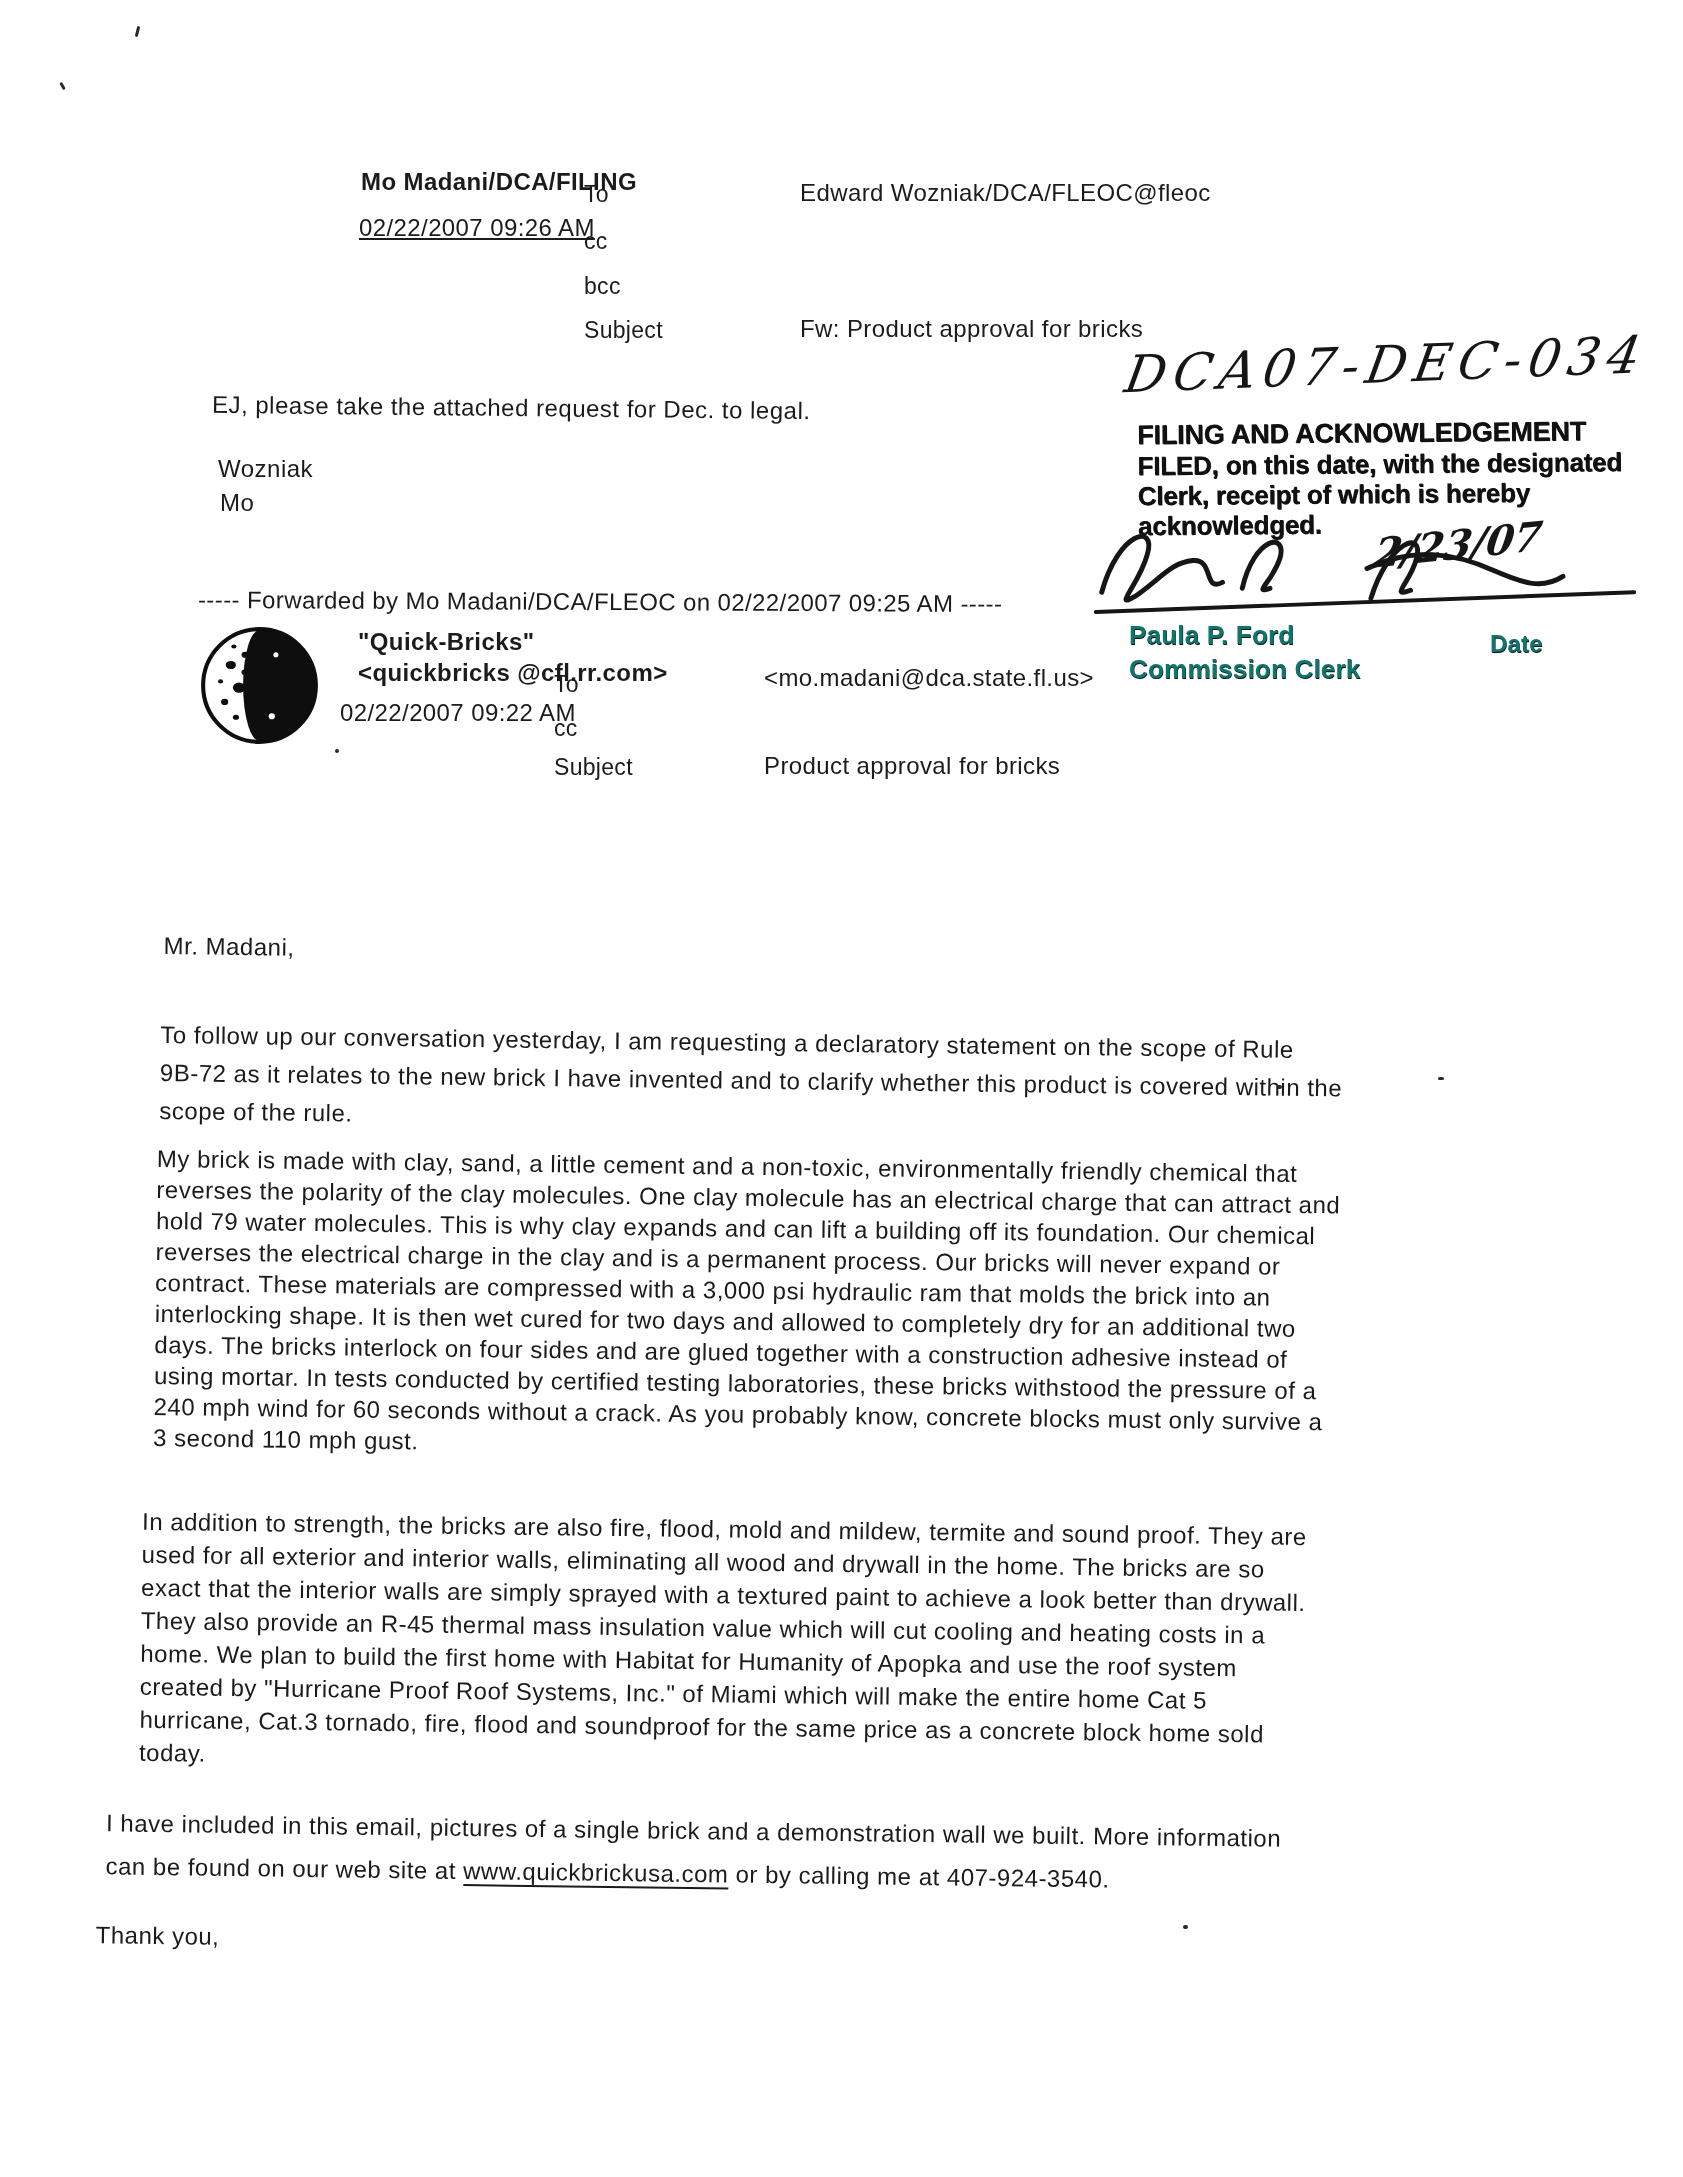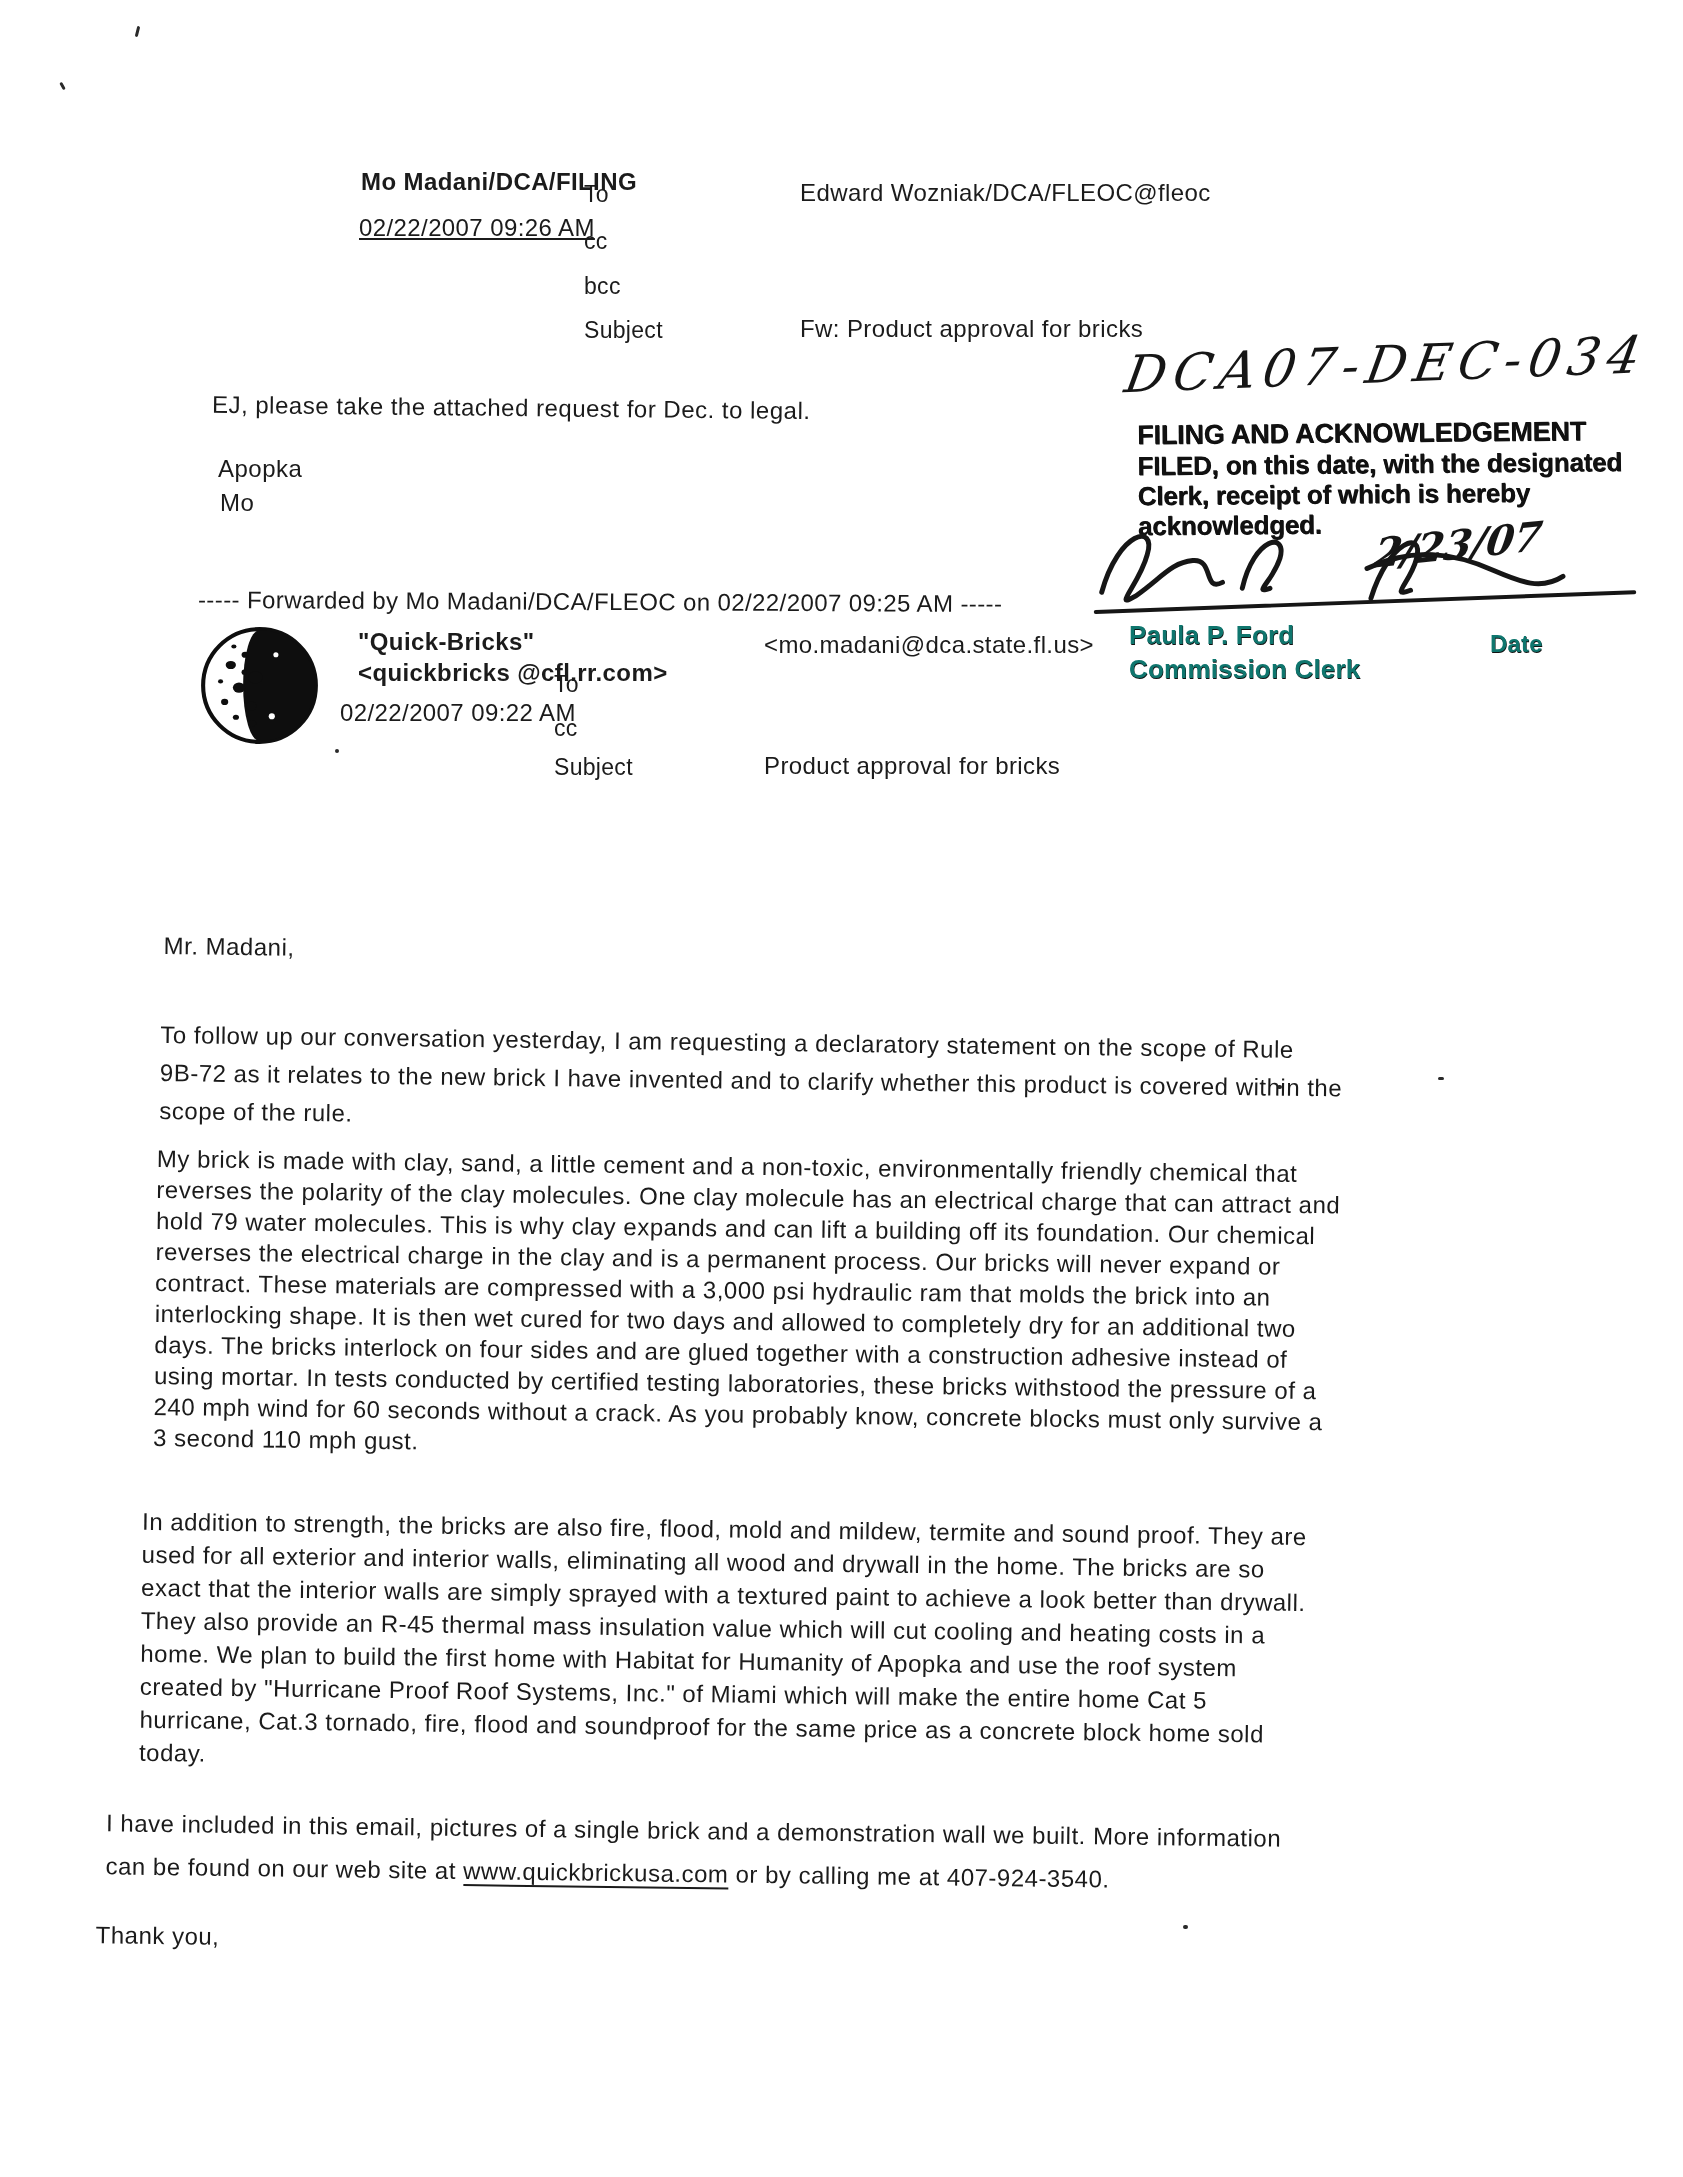--- a/index.html
+++ b/index.html
@@ -52,21 +52,21 @@
   <div class="abs t23 lblcol" style="left:584px;top:181px;width:198px;">To</div>
   <div class="abs t24" style="left:800px;top:179px;">Edward Wozniak/DCA/FLEOC@fleoc</div>
 
   <div class="abs t23 lblcol" style="left:584px;top:228px;width:198px;">cc</div>
   <div class="abs t23 lblcol" style="left:584px;top:273px;width:198px;">bcc</div>
 
   <div class="abs t23 lblcol" style="left:584px;top:317px;width:198px;">Subject</div>
   <div class="abs t24" style="left:800px;top:315px;">Fw: Product approval for bricks</div>
 
   <div class="abs notetxt" style="left:212px;top:394px;transform:rotate(0.6deg);">EJ, please take the attached request for Dec. to legal.</div>
-  <div class="abs notetxt" style="left:218px;top:455px;">Apopka</div>
+  <div class="abs notetxt" style="left:218px;top:455px;">Wozniak</div>
   <div class="abs notetxt" style="left:220px;top:489px;">Mo</div>
 
   <div class="abs hw-case" style="left:1131px;top:345px;">DCA07-DEC-034</div>
 
   <div class="abs stamp" style="left:1137px;top:420px;width:594px;">
     <div class="title">FILING AND ACKNOWLEDGEMENT</div>
     <div class="body">FILED, on this date, with the designated
 Clerk, receipt of which is hereby
 acknowledged.</div>
   </div>
@@ -102,21 +102,21 @@
     <ellipse cx="35" cy="22" rx="2.5" ry="2" fill="#0e0e0e"></ellipse>
     <ellipse cx="72" cy="90" rx="3" ry="3" fill="#ffffff"></ellipse>
     <ellipse cx="76" cy="30" rx="2.5" ry="2.5" fill="#ffffff"></ellipse>
   </svg>
 
   <div class="abs t24 bold" style="left:358px;top:628px;">"Quick-Bricks"</div>
   <div class="abs t24 bold" style="left:358px;top:659px;">&lt;quickbricks @cfl.rr.com&gt;</div>
   <div class="abs t24" style="left:340px;top:699px;">02/22/2007 09:22 AM</div>
 
   <div class="abs t23 lblcol" style="left:554px;top:671px;width:198px;">To</div>
-  <div class="abs t24" style="left:764px;top:631px;">&lt;mo.madani@dca.state.fl.us&gt;</div>
+  <div class="abs t24" style="left:764px;top:664px;">&lt;mo.madani@dca.state.fl.us&gt;</div>
 
   <div class="abs t23 lblcol" style="left:554px;top:715px;width:198px;">cc</div>
 
   <div class="abs t23 lblcol" style="left:554px;top:754px;width:198px;">Subject</div>
   <div class="abs t24" style="left:764px;top:752px;text-align:right;">Product approval for bricks</div>
 
   <div class="abs rot-body" style="left:160px;top:917px;width:1485px;height:1089px;">
 
     <div class="abs bodytext" style="left:4px;top:12px;">Mr. Madani,</div>
 

